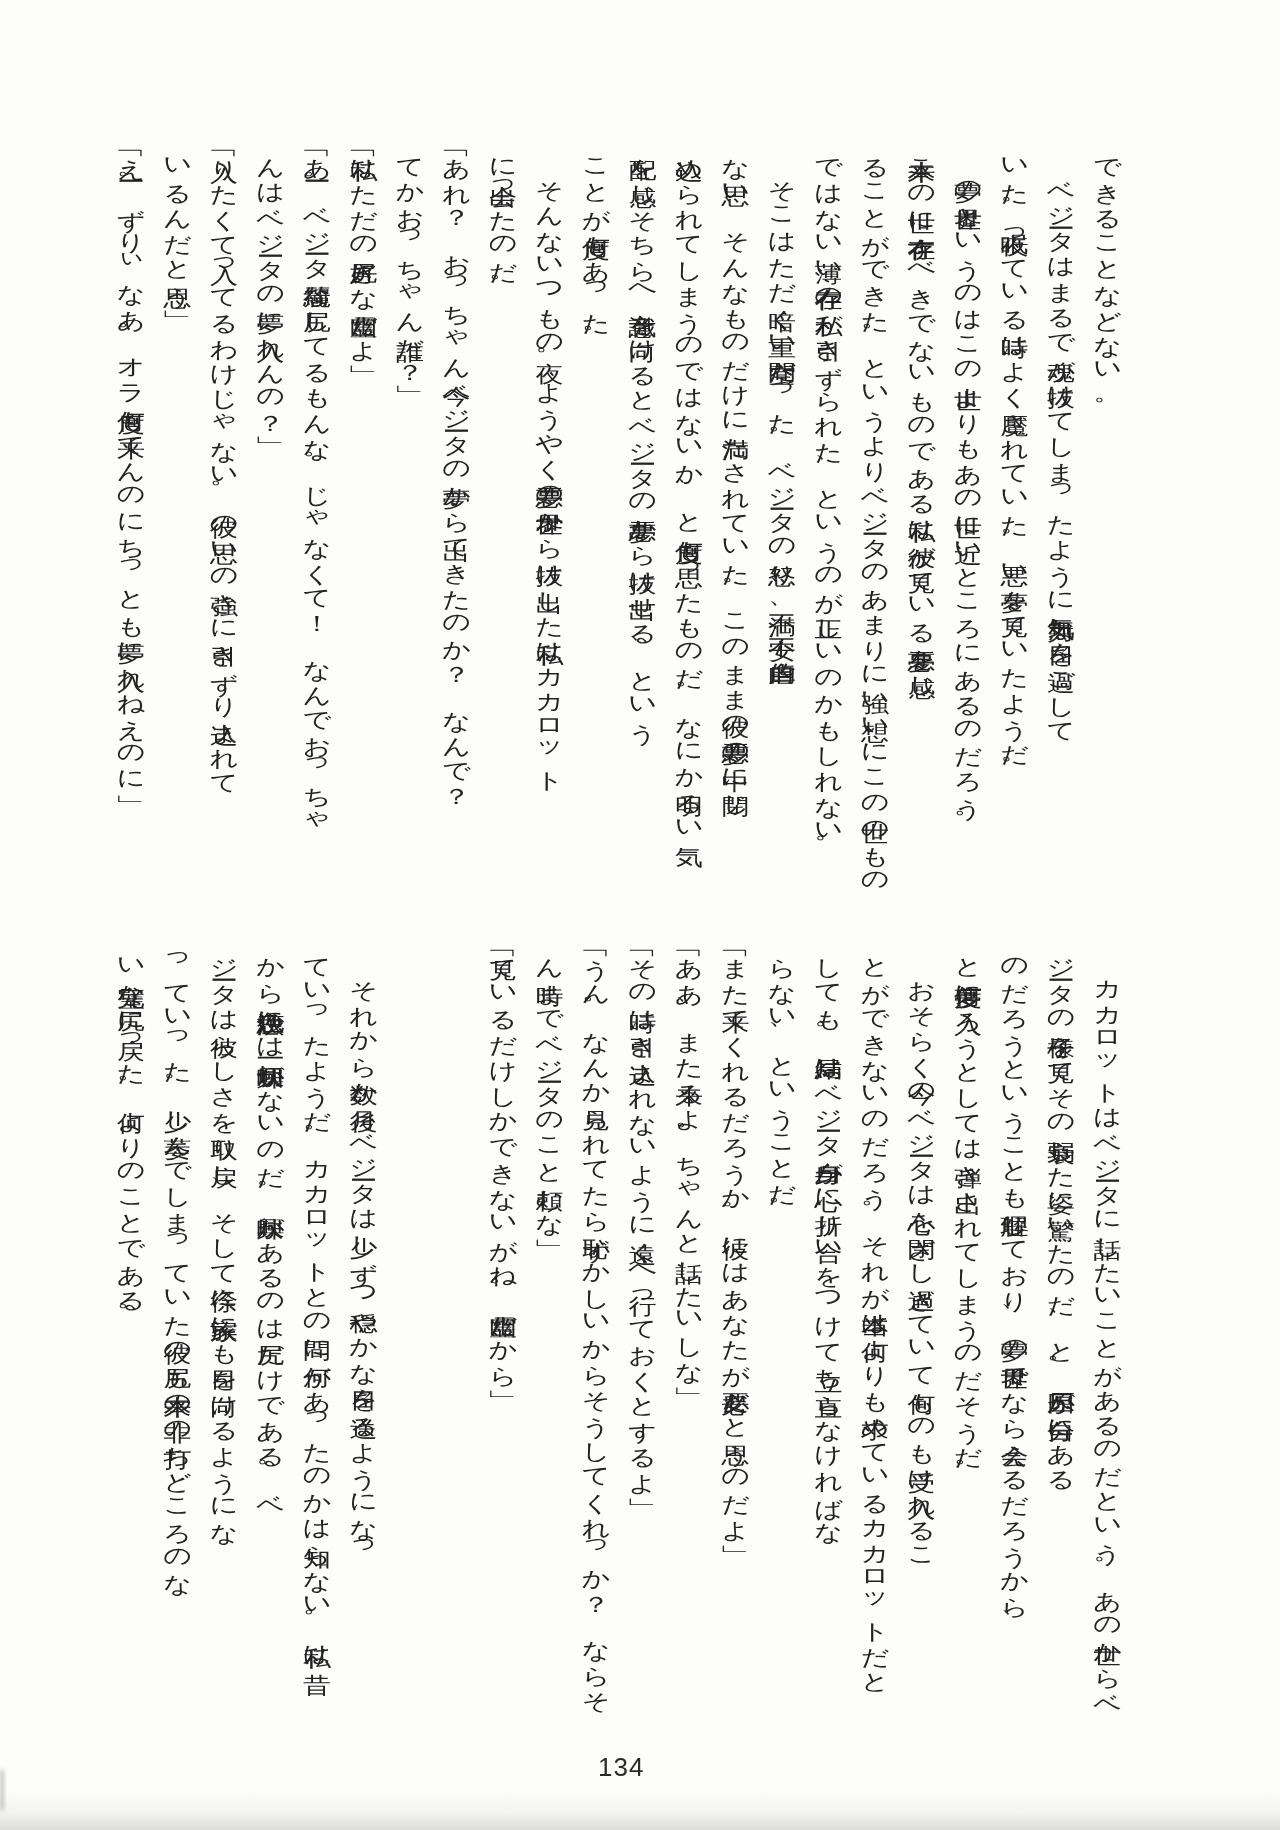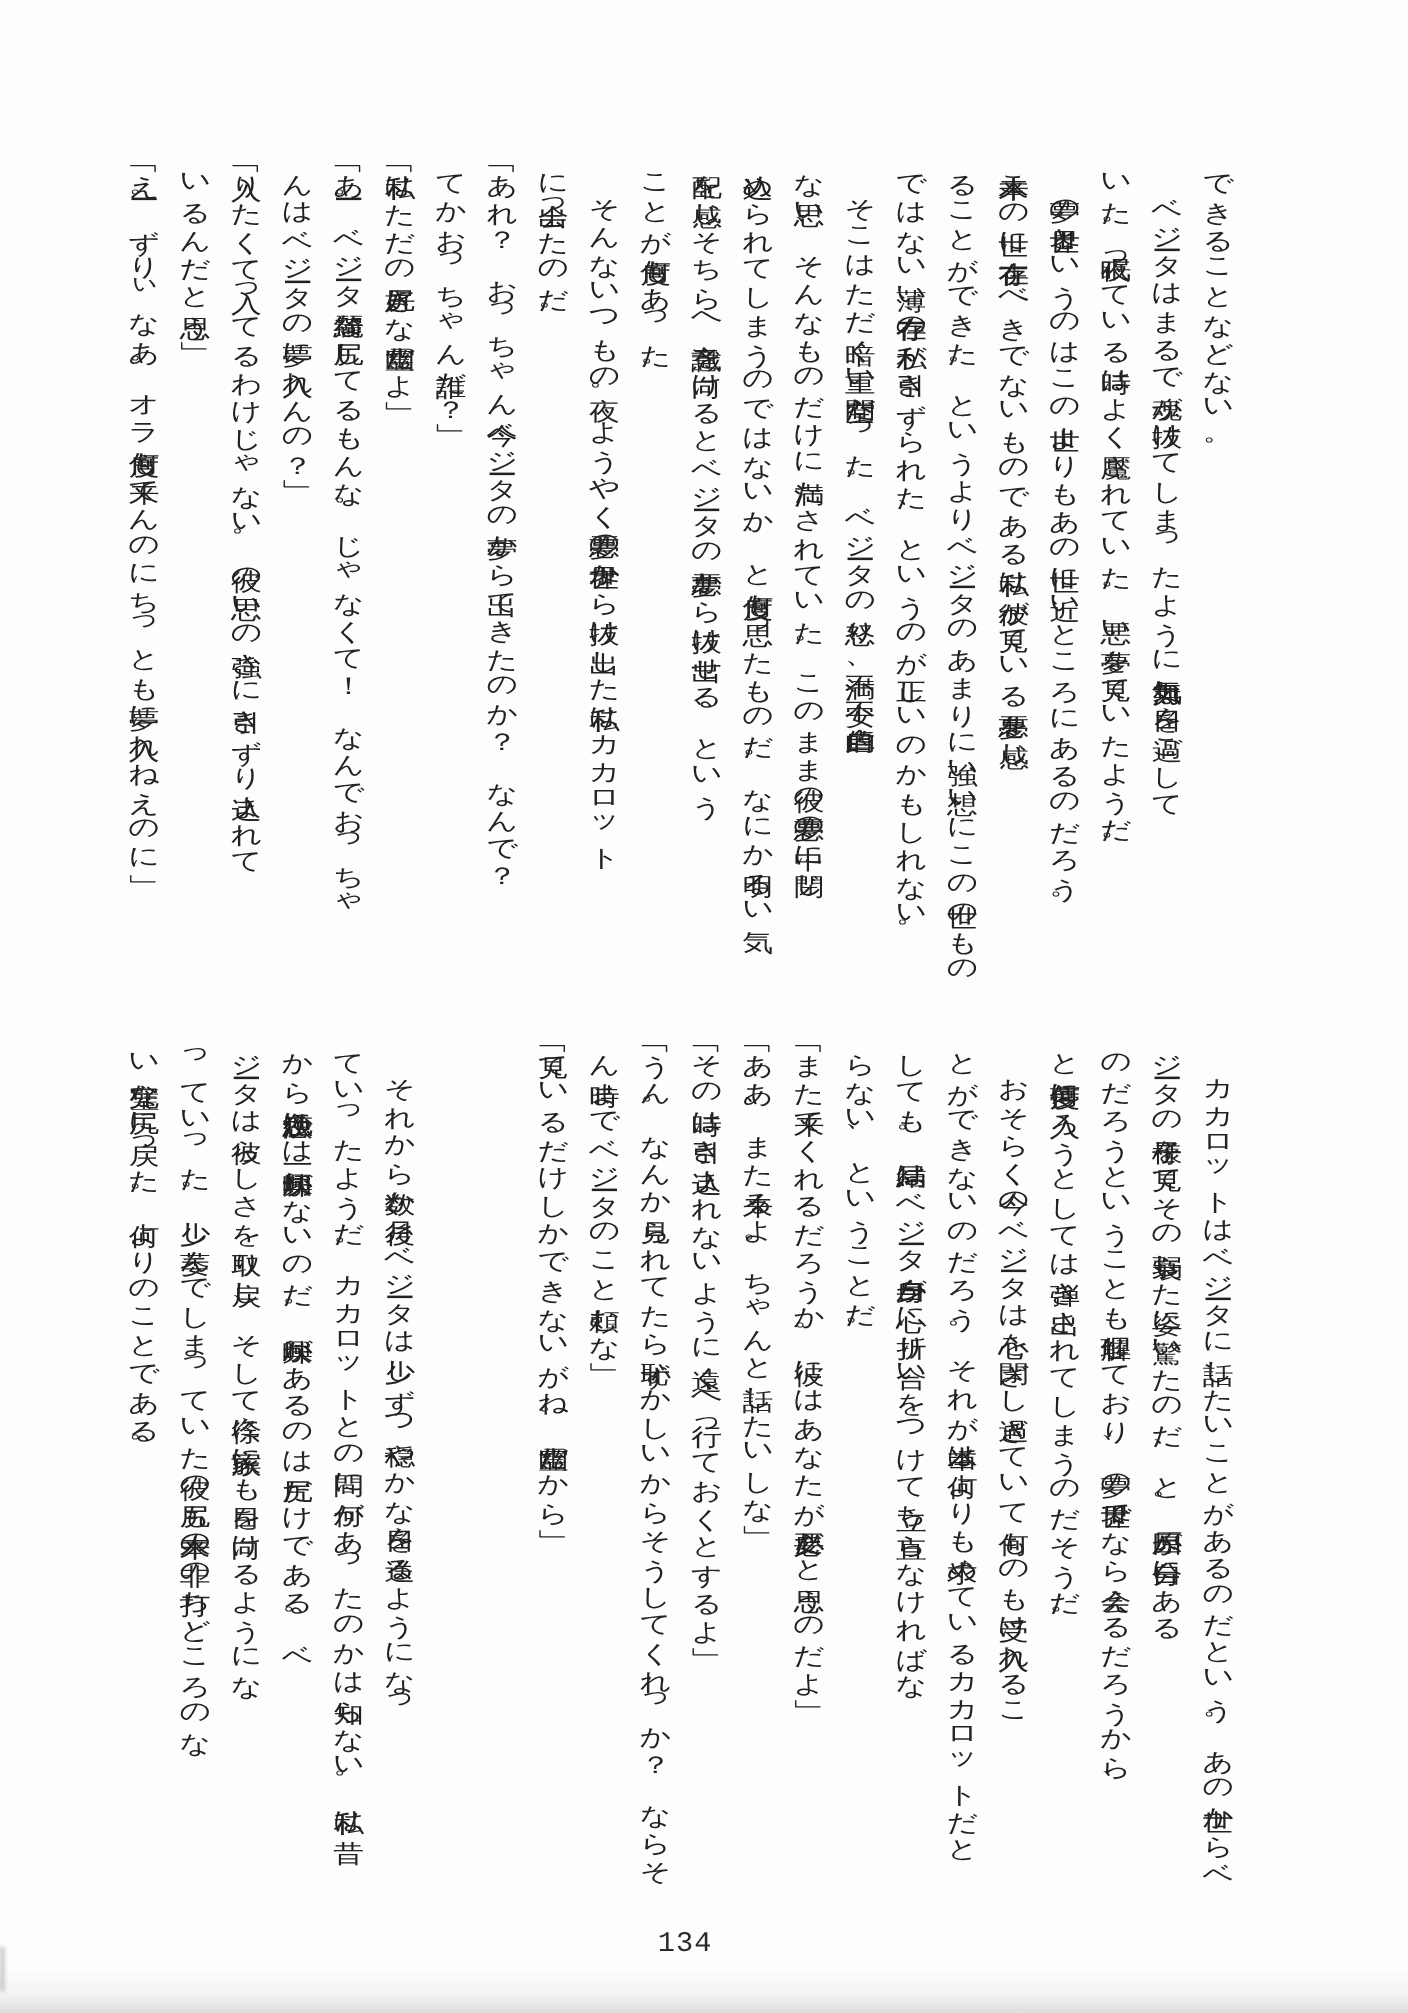--- a/index.html
+++ b/index.html
@@ -26,21 +26,21 @@
   .text-block.bottom { top: 943px; }
   .text-block p.vcol {
     margin: 0;
     line-height: 46.5px;
     white-space: pre;
   }
   .page-number {
     position: absolute;
     left: 598px;
     top: 1752px;
-    font-family: Liberation Mono, monospace;
+    font-family: Liberation Sans, sans-serif;
     font-size: 26px;
     color: #2a2a2a;
     letter-spacing: 1px;
   }
   .scan-noise {
     position: absolute;
     left: 0;
     right: 0;
     bottom: 0;
     height: 40px;

